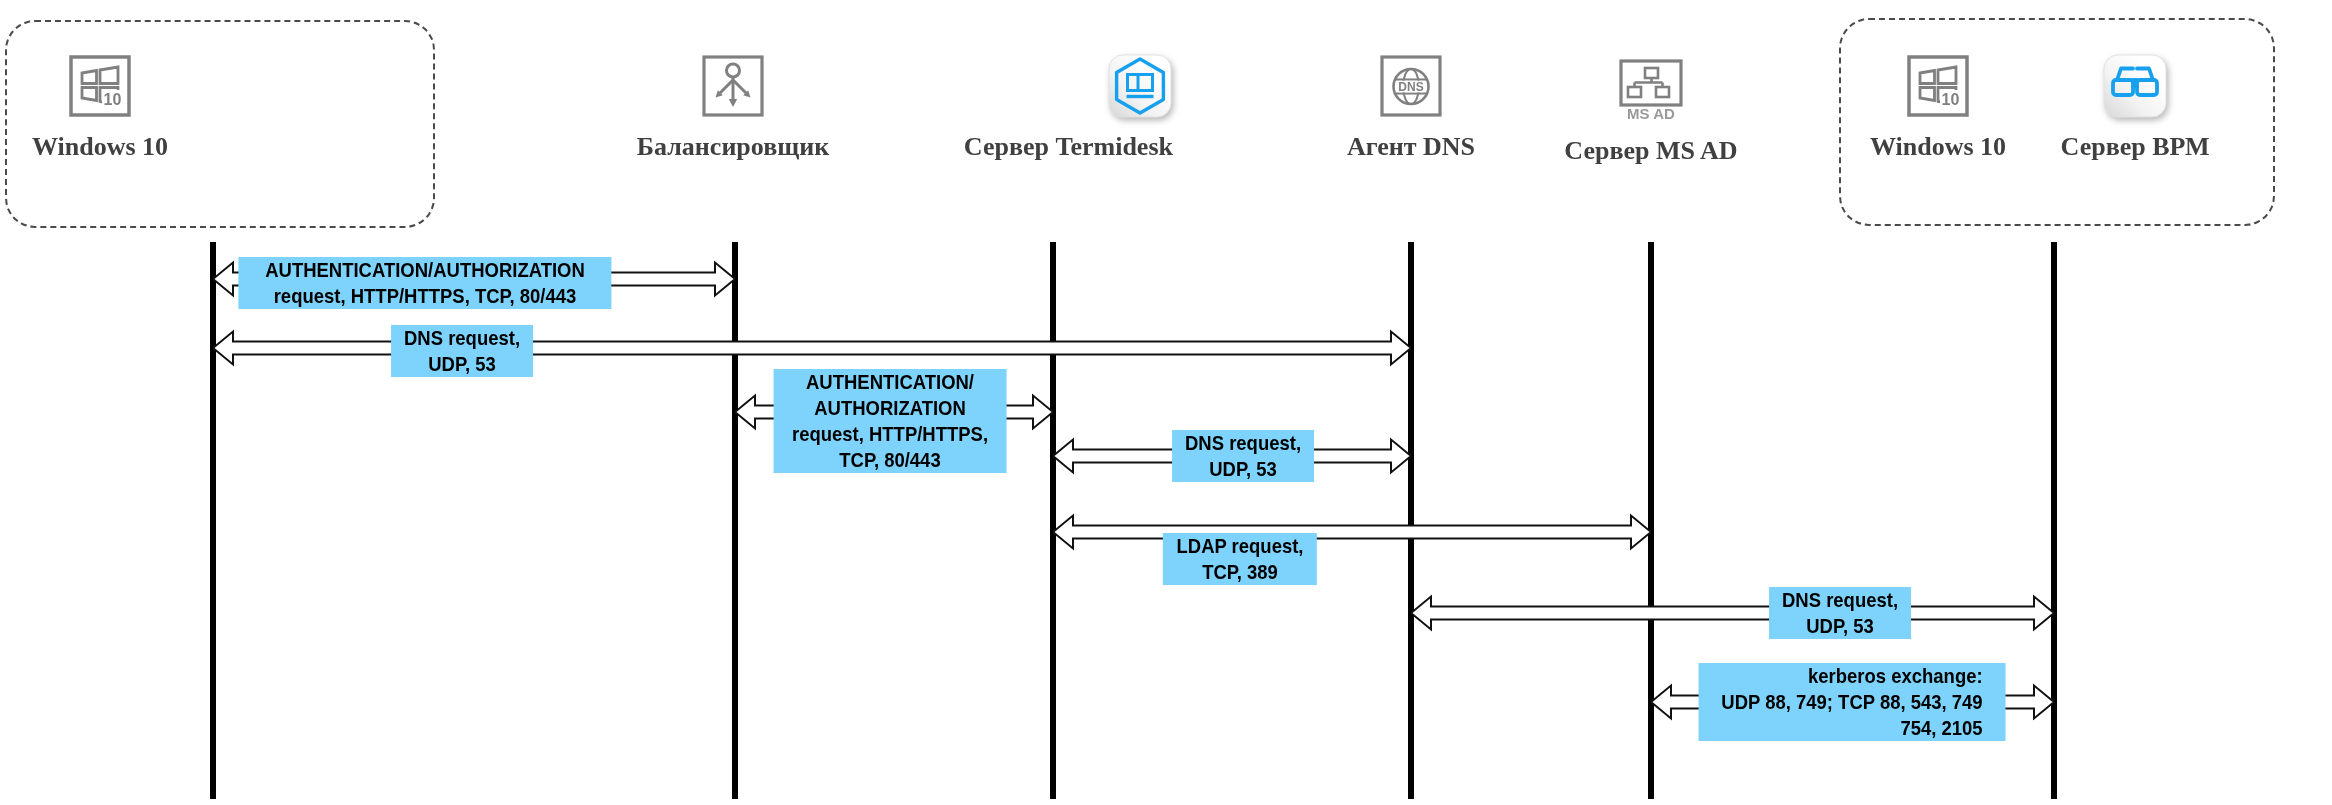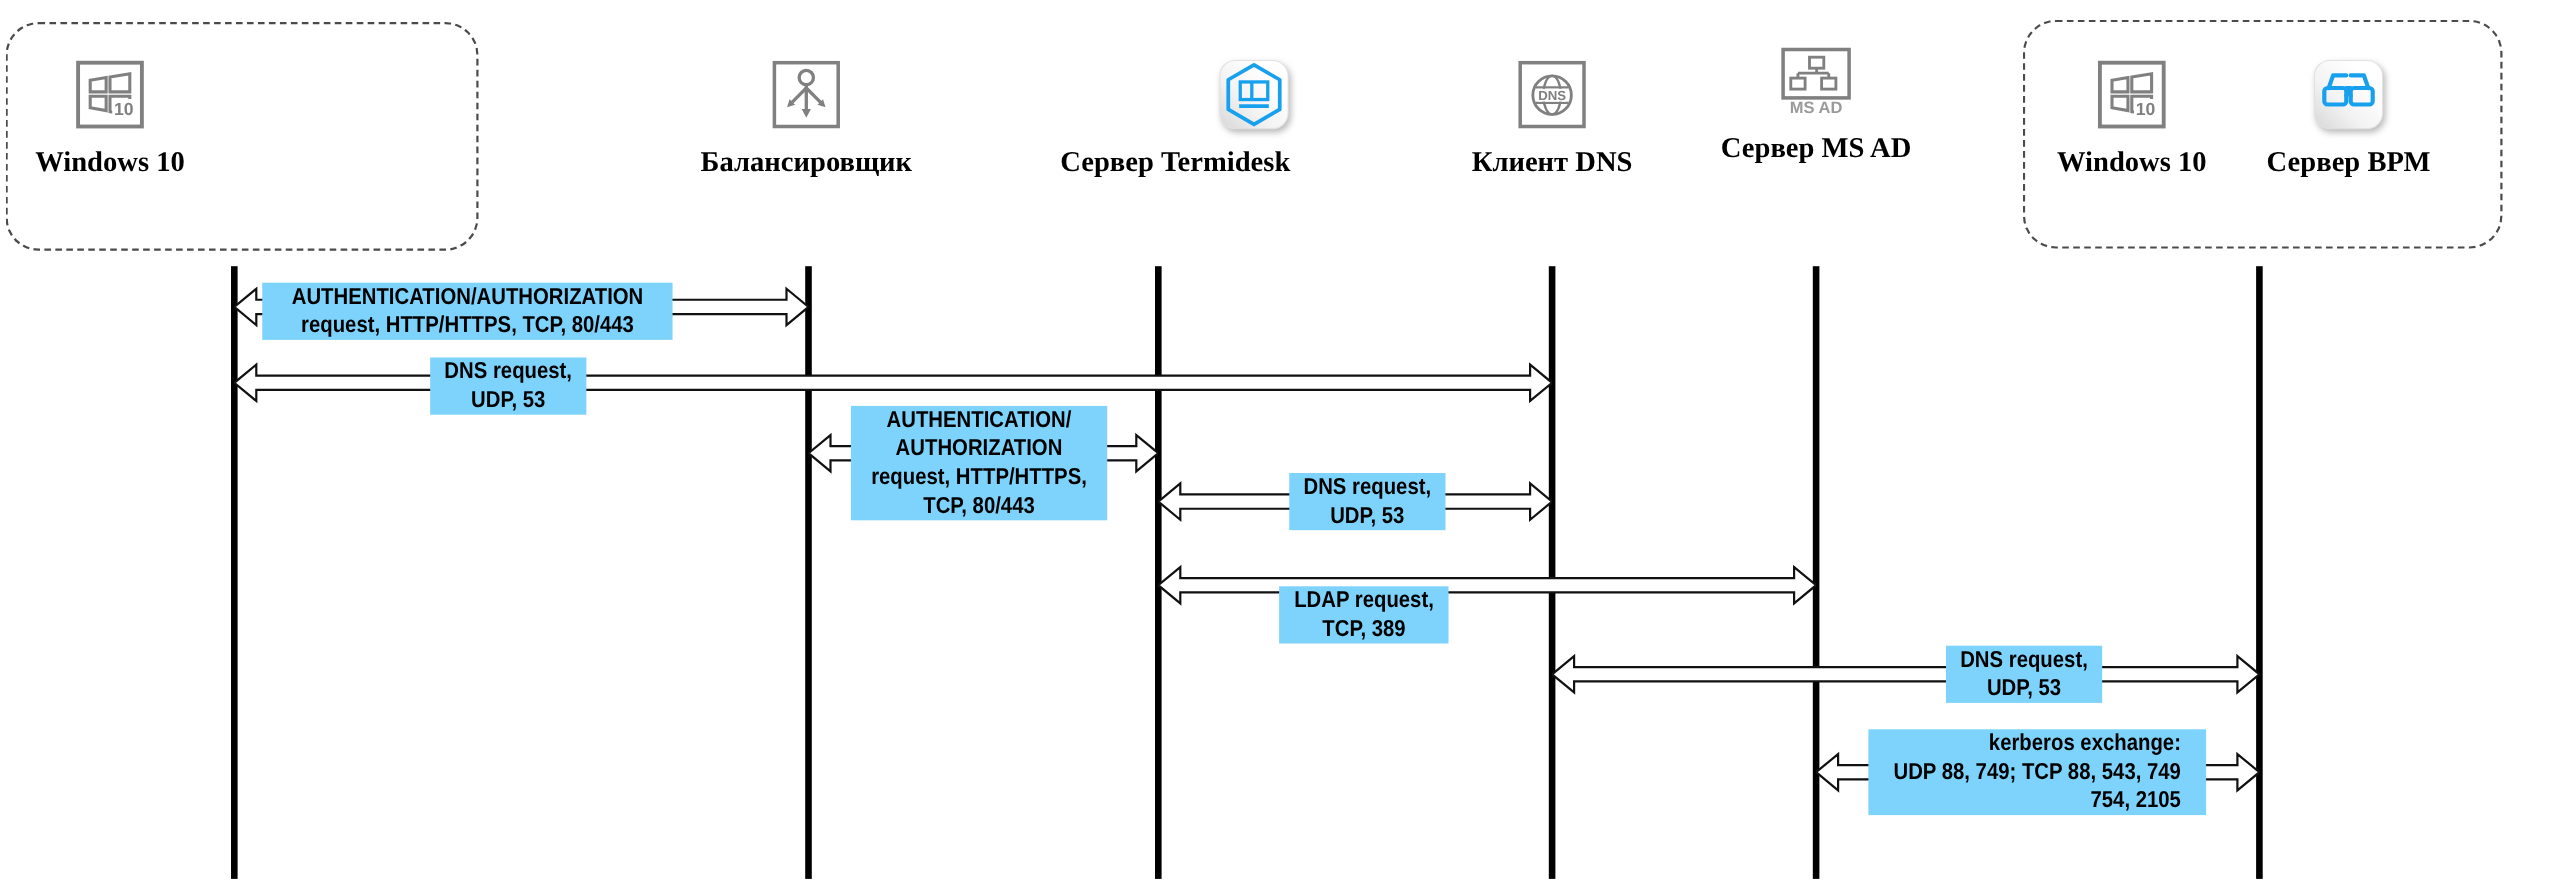--- a/index.html
+++ b/index.html
@@ -3,21 +3,21 @@
 <meta charset="utf-8">
 <style>
   html,body{margin:0;padding:0;background:#ffffff;}
   body{width:2332px;height:805px;font-family:"Liberation Sans","DejaVu Sans",sans-serif;}
   .stage{position:relative;width:2332px;height:805px;background:#ffffff;overflow:hidden;}
   .group-box{position:absolute;border:2px dashed #4a4a4a;border-radius:30px;background:transparent;}
   .lifeline{position:absolute;width:6px;background:#000;}
   .actor{position:absolute;width:240px;display:flex;flex-direction:column;align-items:center;}
   .actor .icon-wrap{height:72px;display:flex;align-items:center;justify-content:center;}
   .actor .actor-label{margin-top:10px;font-family:"Liberation Serif","DejaVu Serif",serif;
-      font-weight:700;font-size:26px;color:#000000;white-space:nowrap;text-align:center;}
+      font-weight:700;font-size:26px;color:#404040;white-space:nowrap;text-align:center;}
   .tile-svg{filter:drop-shadow(2px 3px 3px rgba(0,0,0,0.28));}
   .msg-svg{position:absolute;z-index:2;}
   .msg-label{position:absolute;z-index:3;transform:translate(-50%,-50%);background:#7dd3fc;
       padding:0 5px;text-align:center;white-space:nowrap;}
   .msg-label .inner{transform:scaleX(0.88);transform-origin:50% 50%;
       font-weight:700;font-size:21px;line-height:26px;color:#000;}
   .hdr{position:absolute;z-index:4;top:0;left:0;width:100%;height:240px;}
 </style>
 </head>
 <body>
@@ -167,23 +167,23 @@
      <circle cx="32" cy="32.5" r="17.5" fill="none" stroke="#808080" stroke-width="2.6"></circle>
      <g stroke="#808080" stroke-width="2.1" fill="none">
        <line x1="17" y1="25.5" x2="47" y2="25.5"></line>
        <line x1="17" y1="39.5" x2="47" y2="39.5"></line>
        <ellipse cx="32" cy="32.5" rx="8" ry="17.5"></ellipse>
      </g>
      <rect x="19.5" y="26.8" width="25" height="11.5" fill="#fff"></rect>
      <text x="32" y="36.5" font-size="12" font-weight="bold" fill="#808080" text-anchor="middle" font-family="Liberation Sans, sans-serif">DNS</text>
    </svg>
         </div>
-        <div class="actor-label">Клиент DNS</div>
-      </div>
-      <div class="actor" style="left: 1531px; top: 38px;">
+        <div class="actor-label">Агент DNS</div>
+      </div>
+      <div class="actor" style="left: 1531px; top: 54px;">
         <div class="icon-wrap">
           <svg width="70" height="70" viewBox="0 0 70 70">
      <rect x="5" y="6" width="60" height="44" fill="none" stroke="#808080" stroke-width="3.2"></rect>
      <g fill="none" stroke="#808080" stroke-width="2.6">
        <rect x="29" y="13" width="13" height="10"></rect>
        <rect x="12" y="32" width="13" height="10"></rect>
        <rect x="40" y="32" width="13" height="10"></rect>
        <path d="M35.5 23 V27.5 M18.5 27.5 H46.5 M18.5 27.5 V32 M46.5 27.5 V32"></path>
      </g>
      <text x="35" y="64" font-size="15" font-weight="bold" fill="#9a9a9a" text-anchor="middle" font-family="Liberation Sans, sans-serif">MS AD</text>

